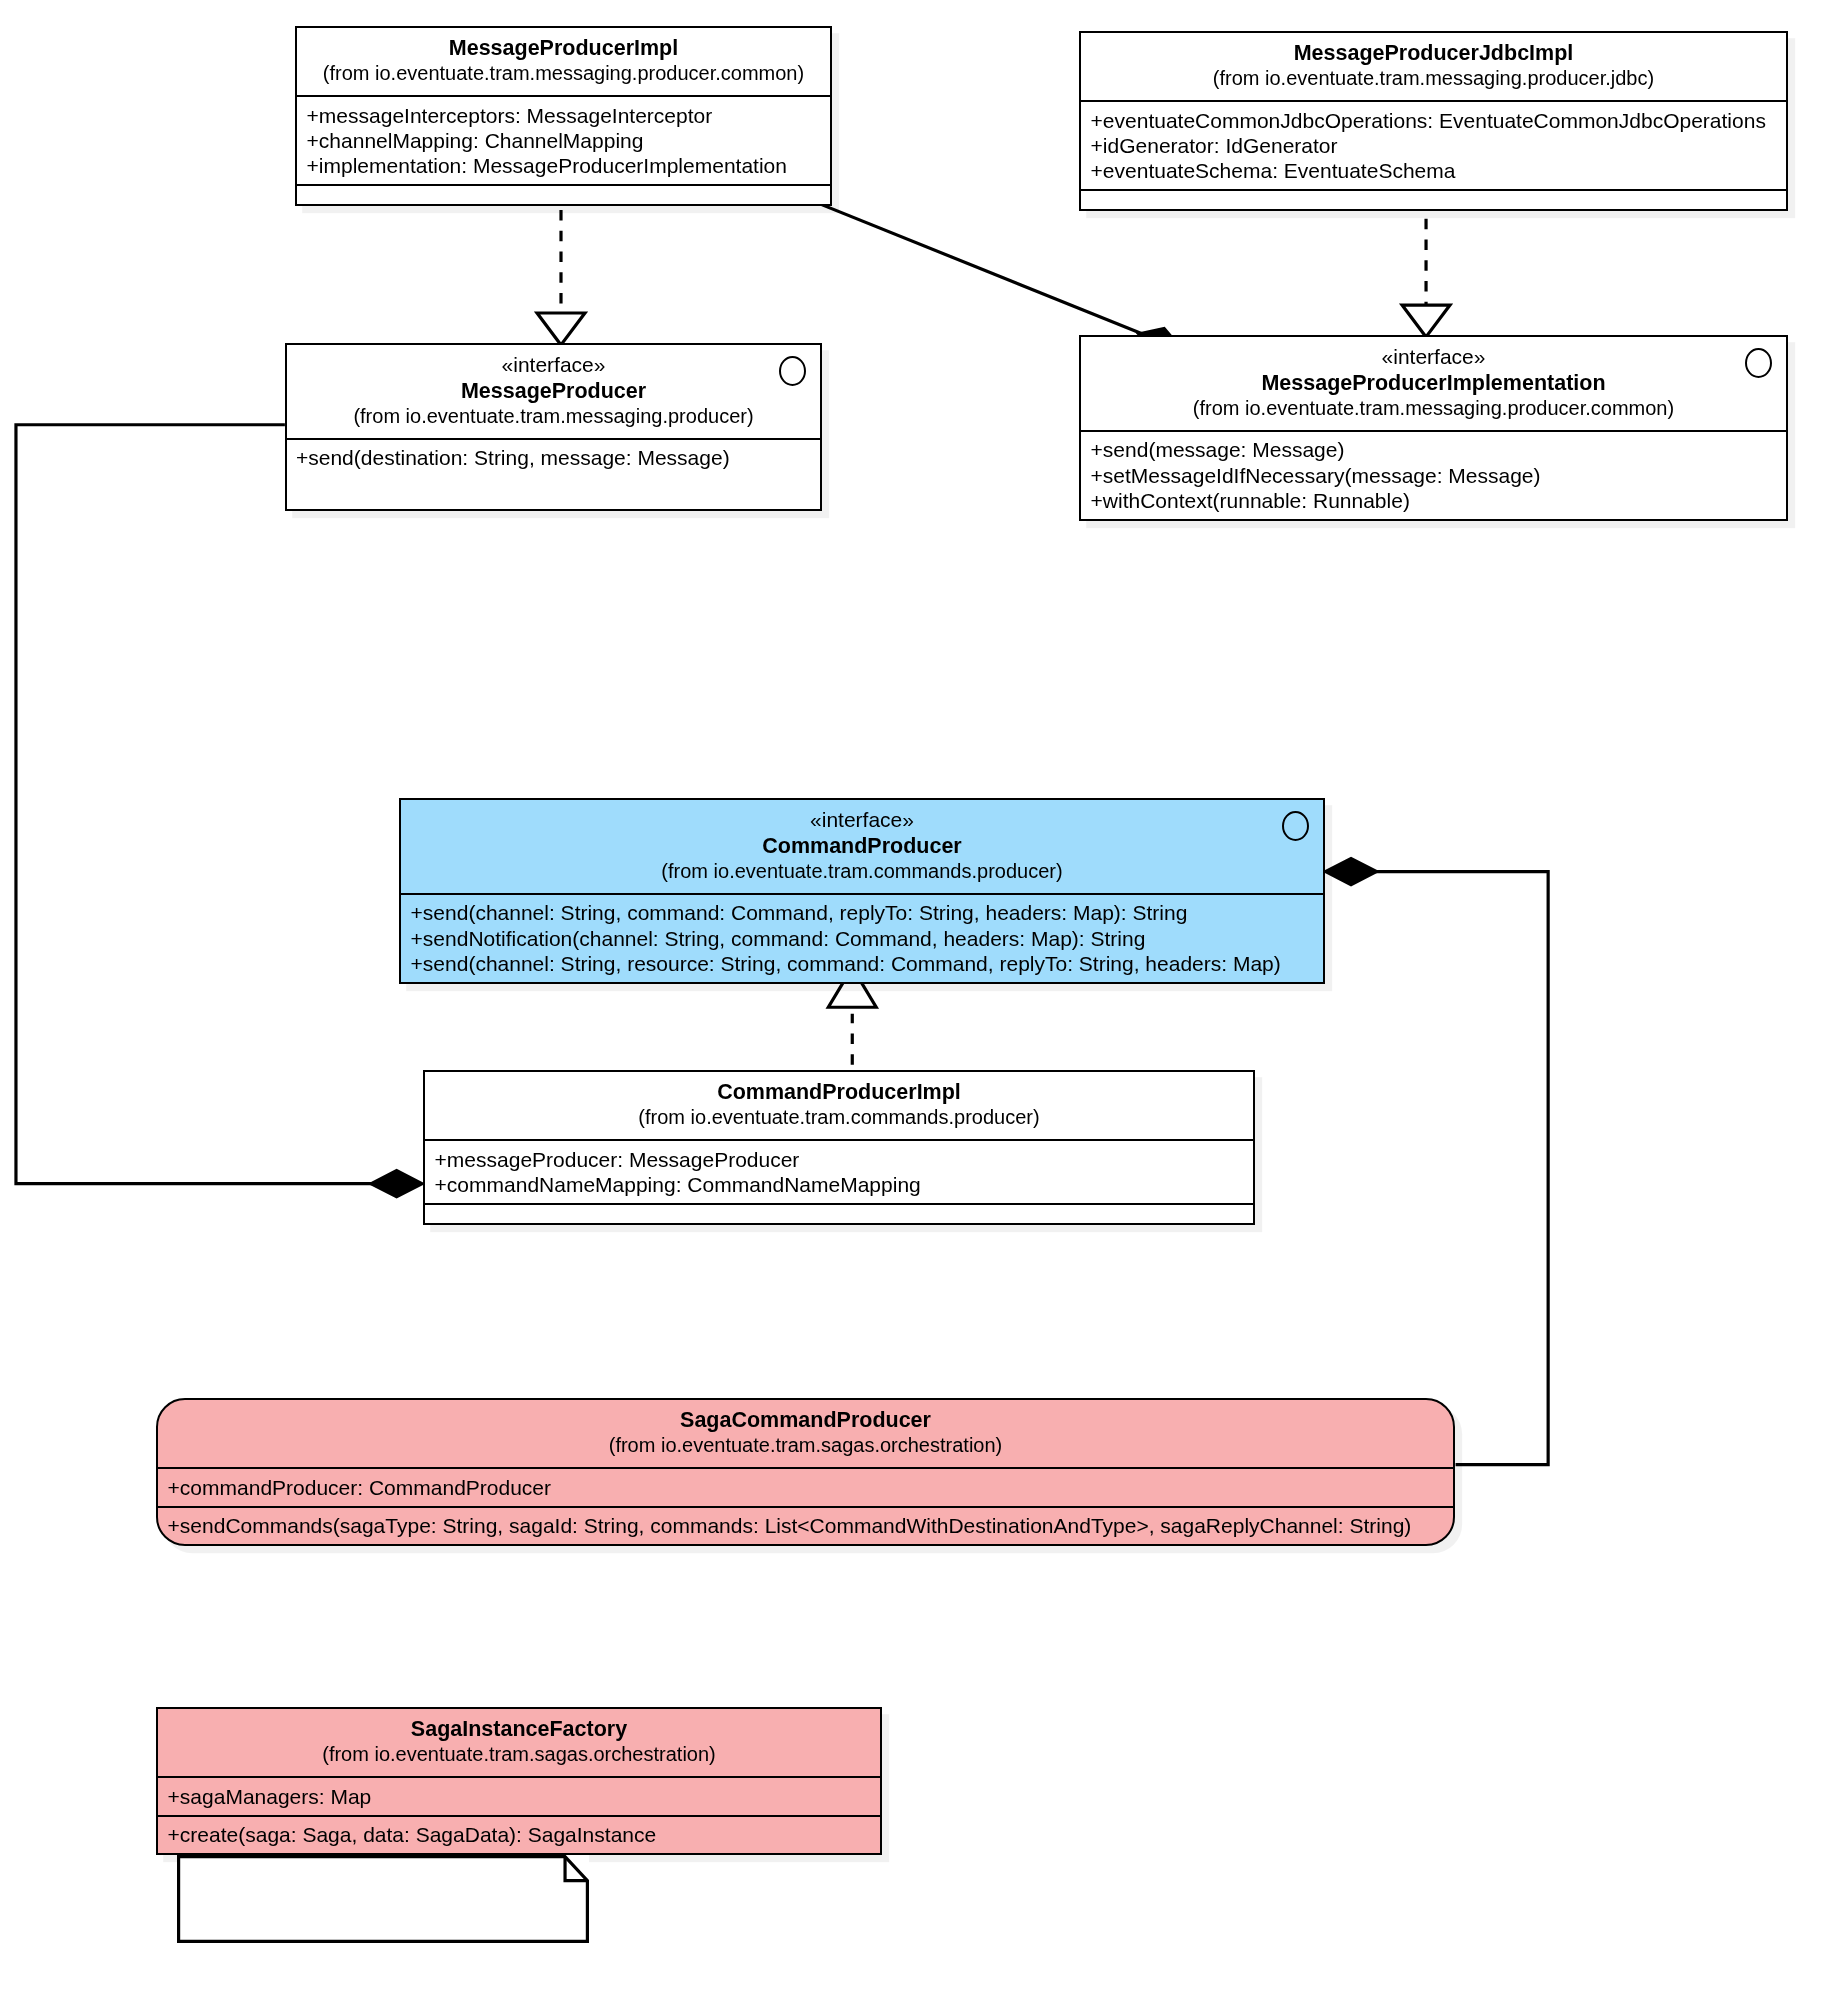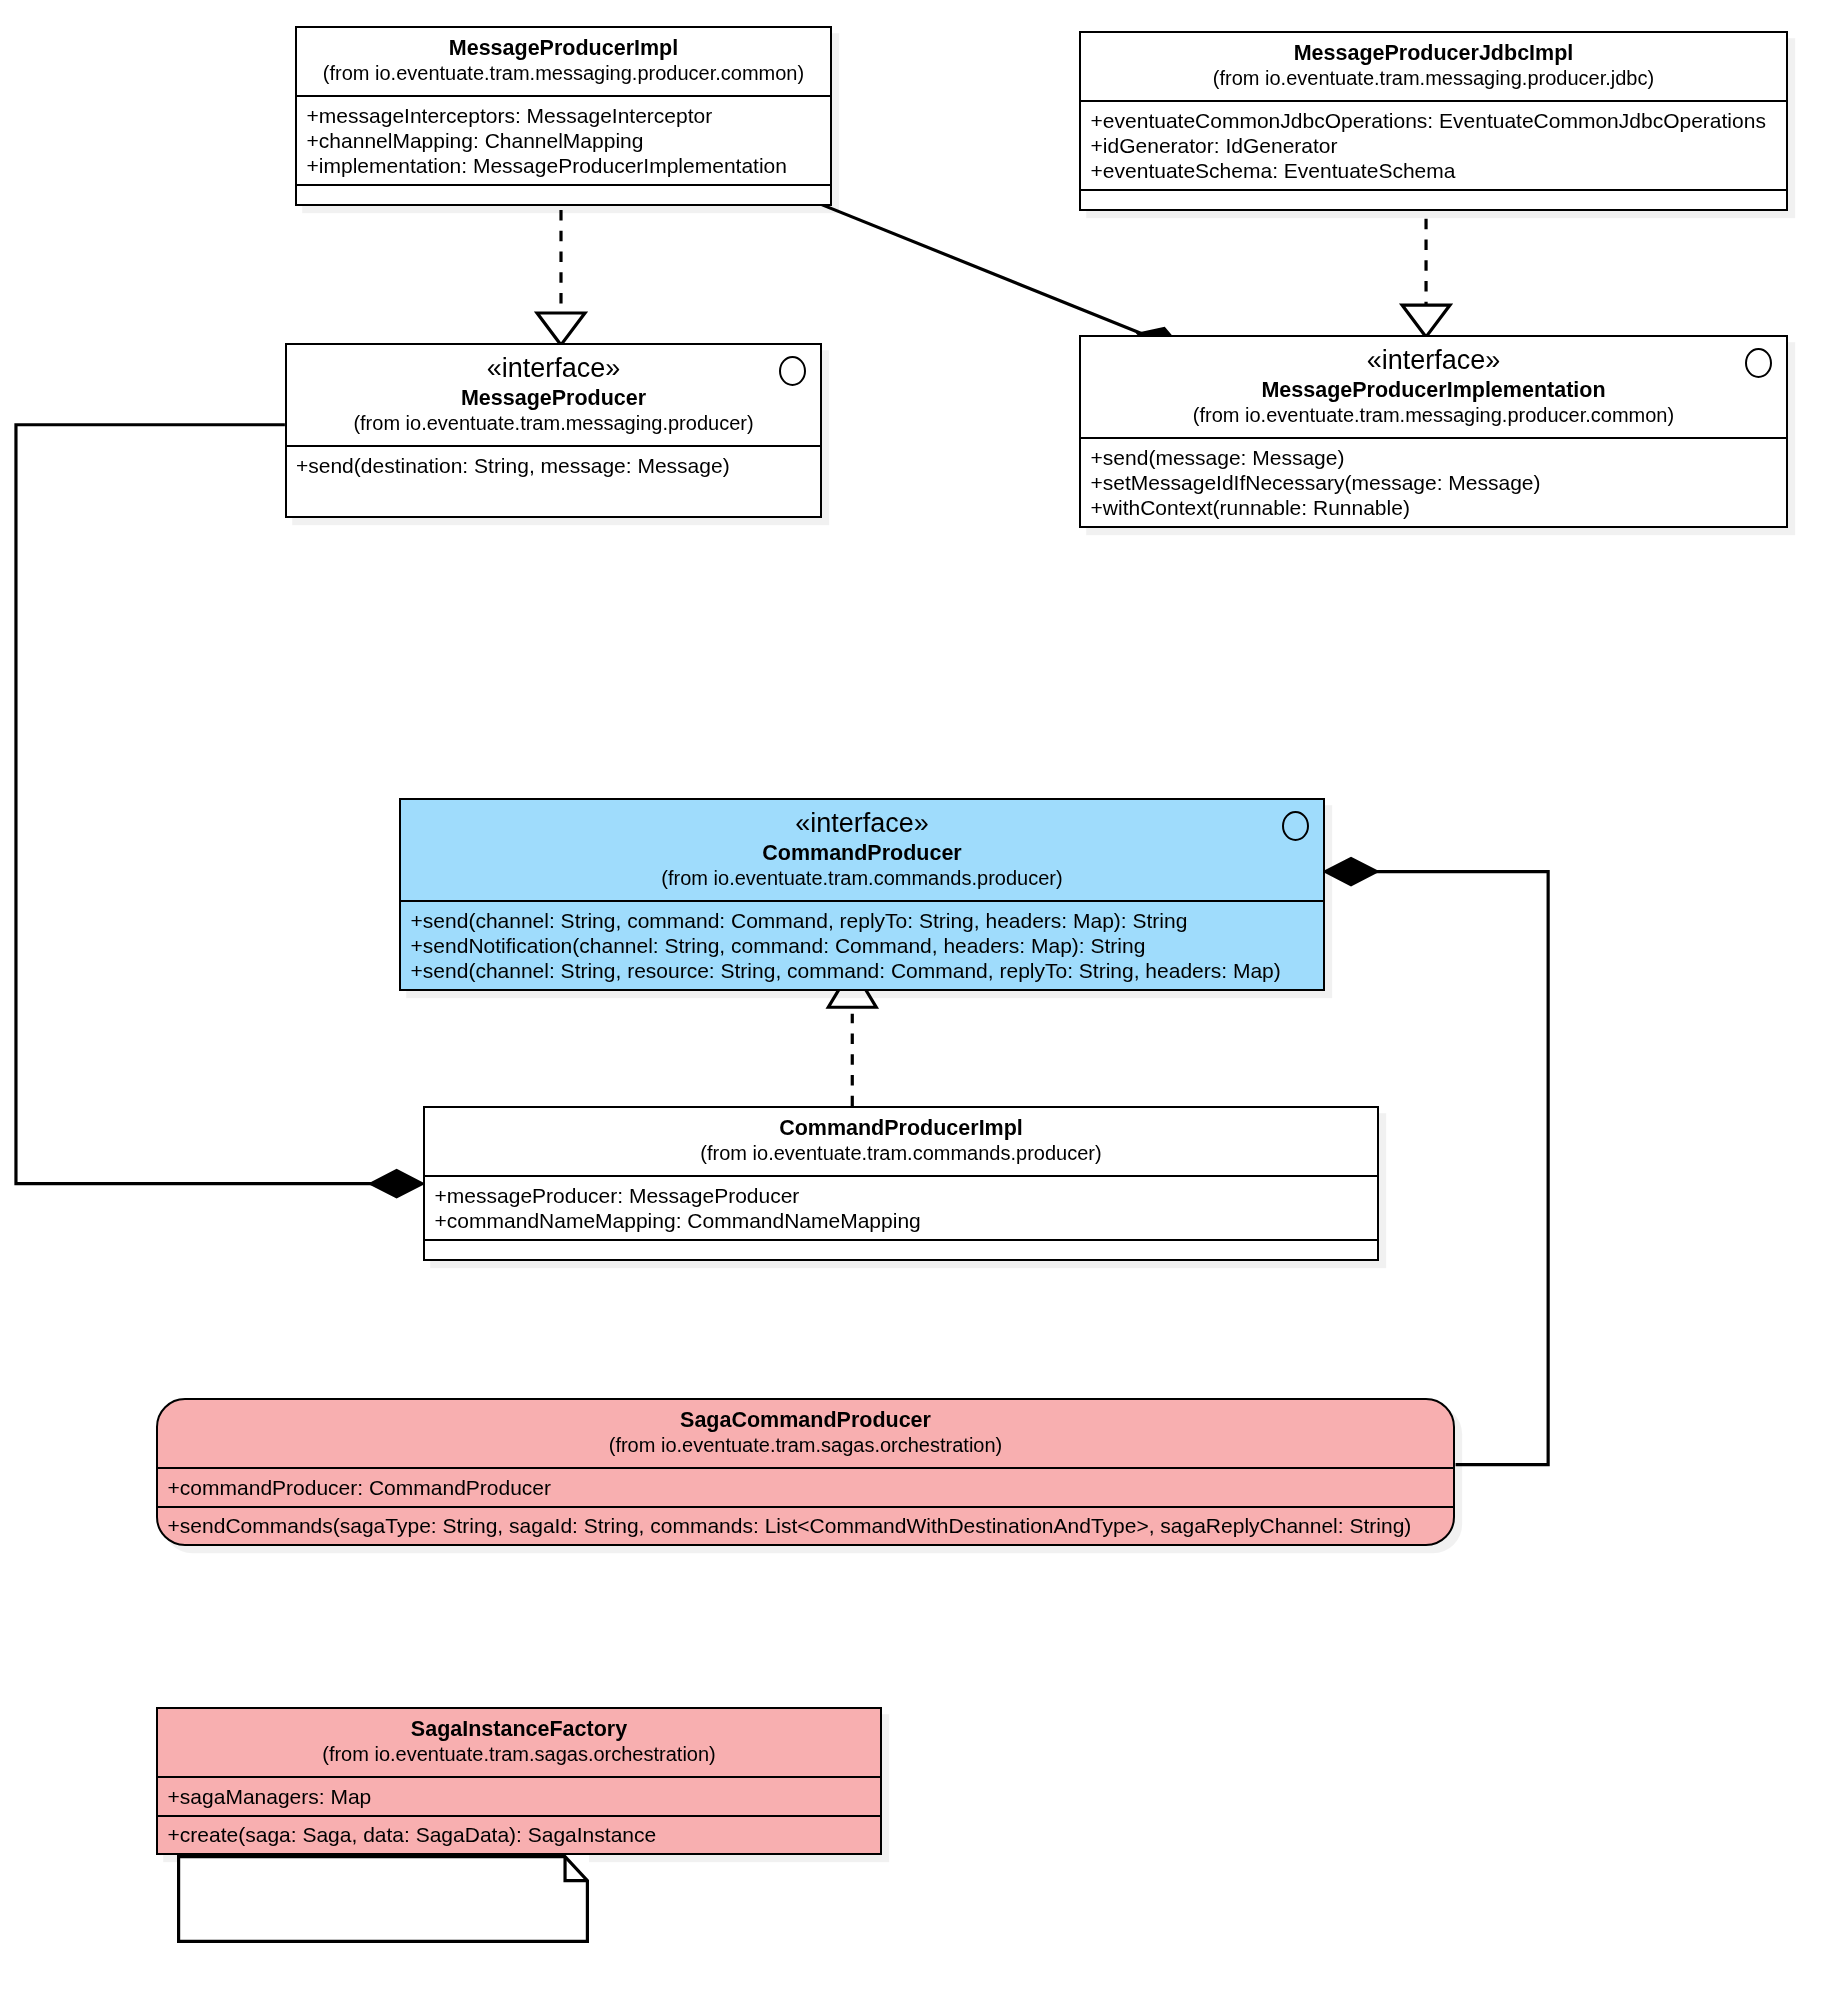--- a/index.html
+++ b/index.html
@@ -40,21 +40,21 @@
   .uml-class.blue   { background: #9FDCFC; }
   .uml-class.pink   { background: #F8AFB0; }
 
   .uml-head {
     position: relative;
     text-align: center;
     padding: 7.2px 11.2px 8.8px 11.2px;
     box-sizing: border-box;
   }
   .uml-stereotype {
-    font-size: 27px;
+    font-size: 21px;
     line-height: 1.22;
     color: #000;
   }
   .uml-name {
     font-size: 21.5px;
     font-weight: bold;
     line-height: 1.22;
     color: #000;
   }
   .uml-pkg {
@@ -223,21 +223,21 @@
       <div class="uml-pkg">(from io.eventuate.tram.commands.producer)</div>
     </div>
     <div class="uml-sep"></div>
     <div class="uml-compartment">
       <div class="uml-member">+send(channel: String, command: Command, replyTo: String, headers: Map): String</div>
       <div class="uml-member">+sendNotification(channel: String, command: Command, headers: Map): String</div>
       <div class="uml-member">+send(channel: String, resource: String, command: Command, replyTo: String, headers: Map)</div>
     </div>
   </div>
 
-  <div class="uml-class" style="left:423px; top:1106px; width:956px;">
+  <div class="uml-class" style="left:423px; top:1070px; width:832px;">
     <div class="uml-head">
       <div class="uml-name">CommandProducerImpl</div>
       <div class="uml-pkg">(from io.eventuate.tram.commands.producer)</div>
     </div>
     <div class="uml-sep"></div>
     <div class="uml-compartment">
       <div class="uml-member">+messageProducer: MessageProducer</div>
       <div class="uml-member">+commandNameMapping: CommandNameMapping</div>
     </div>
     <div class="uml-sep"></div>

